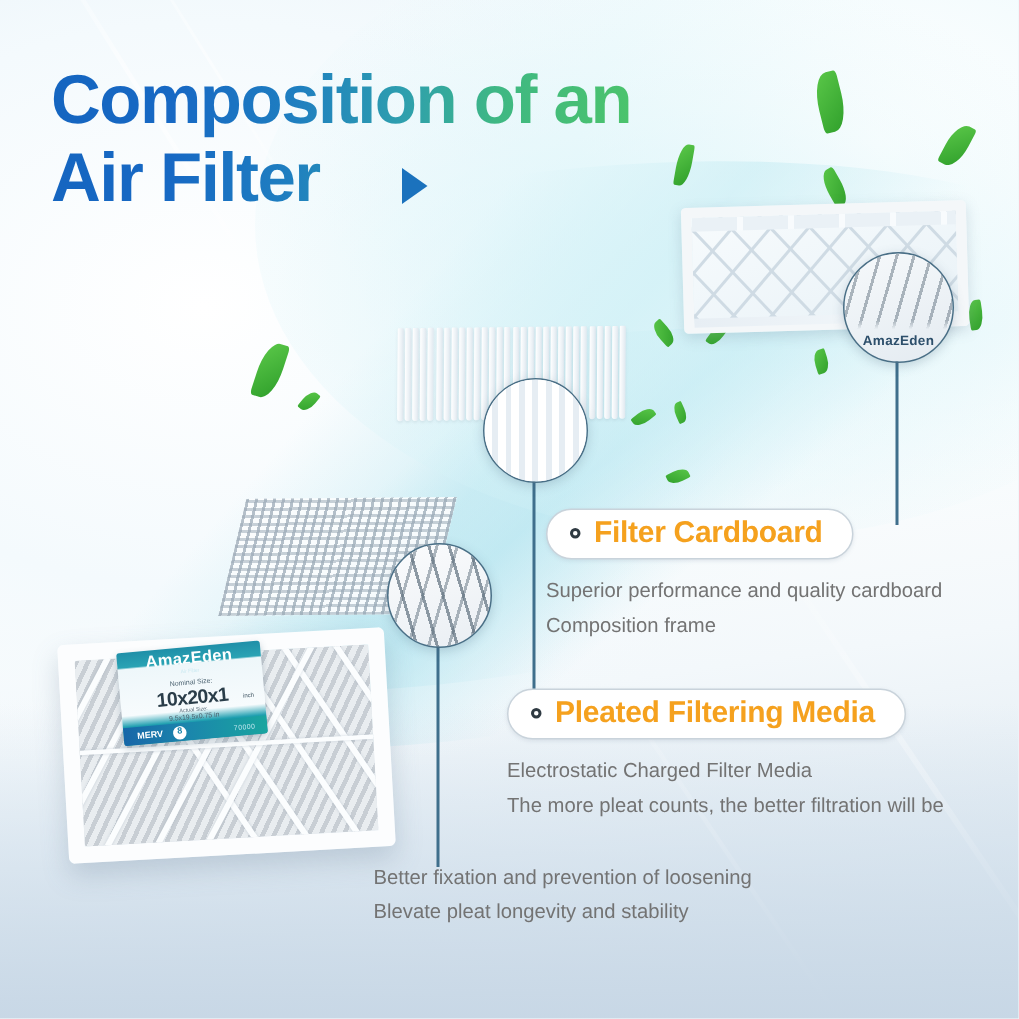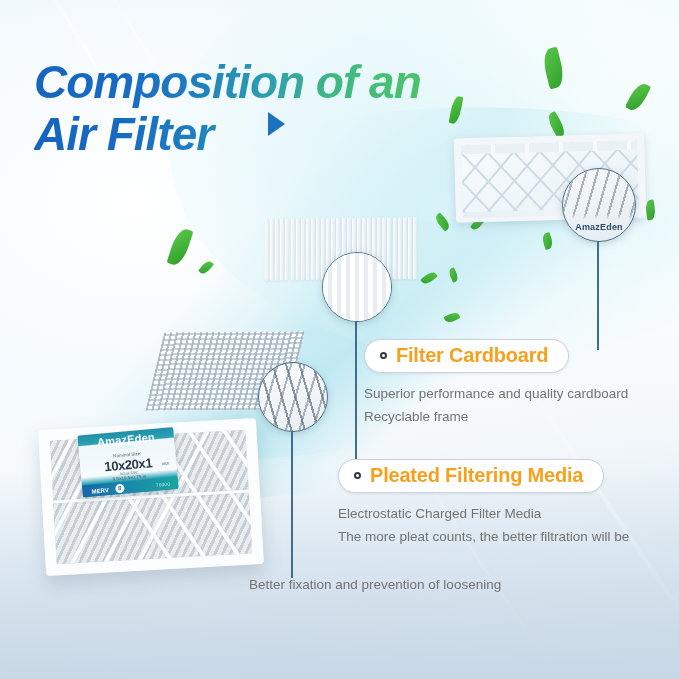--- a/index.html
+++ b/index.html
@@ -17,24 +17,24 @@
       radial-gradient(ellipse 600px 420px at 20% 30%, #ffffff 0%, #f4fafd 45%, rgba(240,248,252,0) 78%),
       linear-gradient(172deg,#e8f2f8 0%,#f6fbfd 22%,#fdfefe 46%,#f3f8fb 66%,#e3ecf3 84%,#d7e3ec 100%);
   }
   .bg-bottom{position:absolute;left:0;right:0;bottom:0;height:210px;
     background:linear-gradient(180deg,rgba(214,227,238,0) 0%,rgba(207,222,235,.55) 45%,rgba(198,214,229,.92) 100%);}
   .streak{position:absolute;background:linear-gradient(90deg,rgba(255,255,255,0),rgba(255,255,255,.85),rgba(255,255,255,0));
     transform-origin:center;pointer-events:none;}
   .swoosh{position:absolute;border-radius:50%;pointer-events:none;}
 
   
-  .title{position:absolute;left:34px;top:56px;font-size:46px;line-height:52px;
+  .title{position:absolute;left:34px;top:40px;font-size:46px;line-height:52px;
     font-weight:bold;letter-spacing:-1px;white-space:nowrap;
     background:linear-gradient(95deg,#1565c0 0%,#1769c4 22%,#1f7fc0 42%,#2e9fae 60%,#3fb883 76%,#4cc46a 100%);
-    -webkit-background-clip:text;background-clip:text;color:transparent;font-style:italic;
+    -webkit-background-clip:text;background-clip:text;color:transparent;
     -webkit-text-fill-color:transparent;}
   .title .l2{display:block;}
   .arrow{position:absolute;left:268px;top:112px;width:0;height:0;
     border-left:17px solid #1b72bd;border-top:12px solid transparent;border-bottom:12px solid transparent;}
 
   
   .art{position:absolute;}
 
   
   .frame-filter{left:455px;top:136px;width:190px;height:84px;
@@ -294,34 +294,35 @@
       <div class="mz"></div>
     </div>
 
   <div class="callout" style="left:364px;top:339px;">
     <div class="pill">
       <span class="dot"></span>
       <span class="pill-text">Filter Cardboard</span>
     </div>
     <div class="desc">
       <div>Superior performance and quality cardboard</div>
-      <div>Recyclable frame</div>
+      <div>Composition frame</div>
     </div>
   </div>
 
   <div class="callout" style="left:338px;top:459px;">
     <div class="pill">
       <span class="dot"></span>
       <span class="pill-text">Pleated Filtering Media</span>
     </div>
     <div class="desc">
       <div>Electrostatic Charged Filter Media</div>
       <div>The more pleat counts, the better filtration will be</div>
     </div>
   </div>
 
   <div class="callout" style="left:249px;top:564px;">
     <div class="desc">
       <div>Better fixation and prevention of loosening</div>
+      <div>Blevate pleat longevity and stability</div>
     </div>
   </div>
 
 </div>
 
 </body></html>

